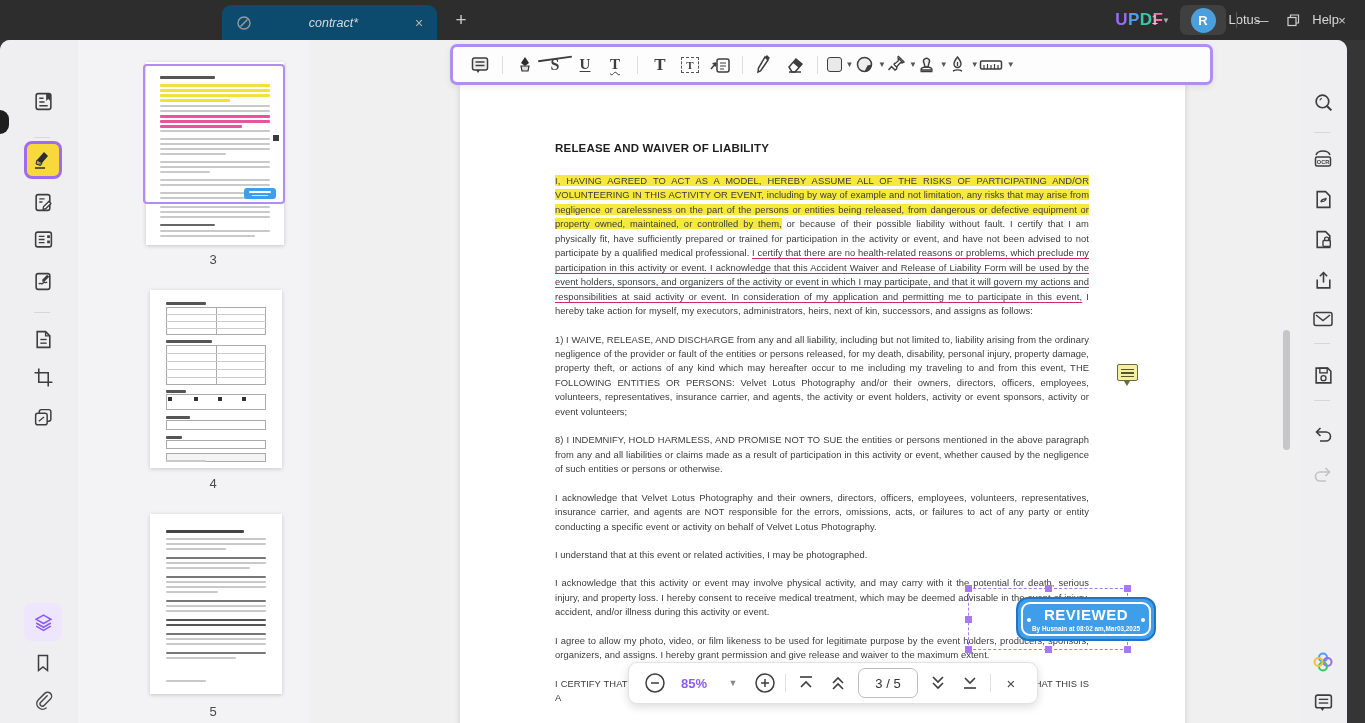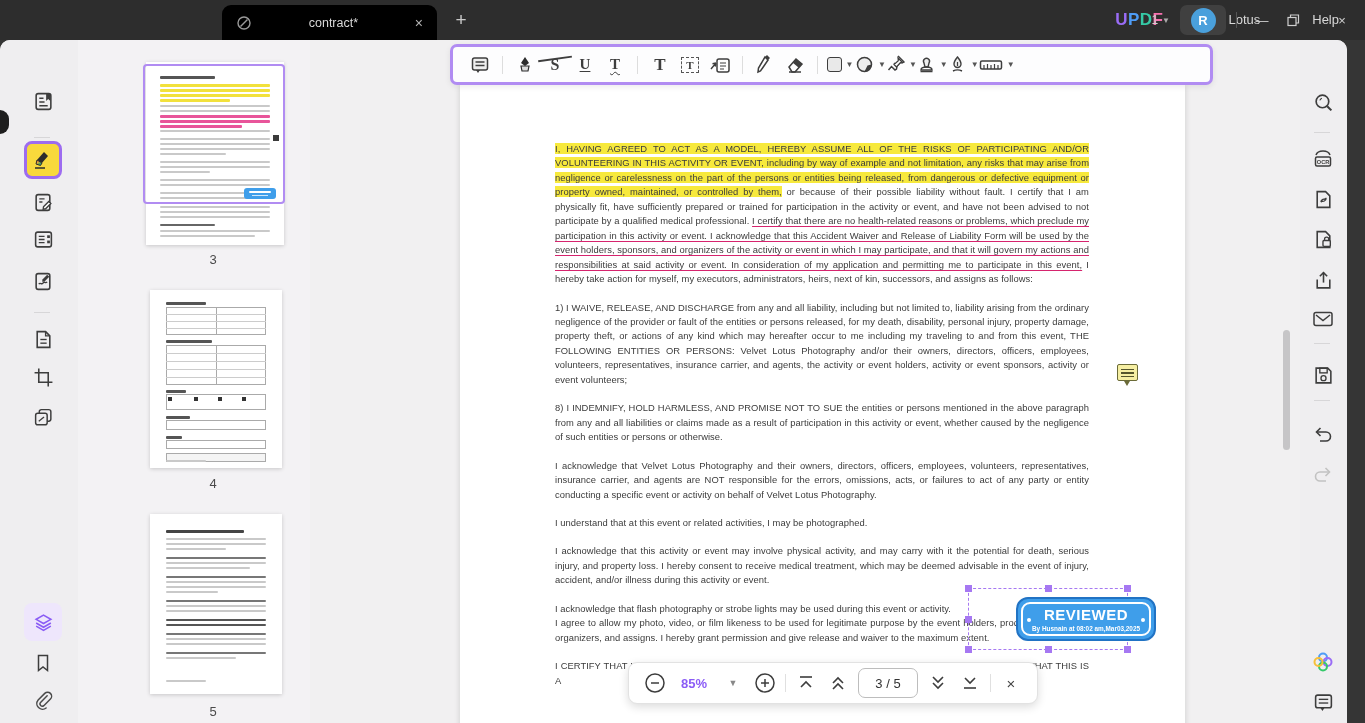--- a/index.html
+++ b/index.html
@@ -4,21 +4,21 @@
 <style>
   * { margin:0; padding:0; box-sizing:border-box; }
   html,body { width:1365px; height:723px; overflow:hidden; background:#353535; font-family:"Liberation Sans", sans-serif; }
 
   
   .titlebar { position:absolute; left:0; top:0; width:1365px; height:40px; background:#2d2d2d; display:flex; align-items:center;justify-content:flex-end; }
   .logo { font-size:17px; font-weight:bold; margin-left:20px; letter-spacing:.5px; }
   .logo span:nth-child(1){color:#9a6cf6}.logo span:nth-child(2){color:#4e9cf6}.logo span:nth-child(3){color:#35c9a6}.logo span:nth-child(4){color:#f66fae}
   .tb-sep { width:1px; height:16px; background:#555; margin:0 18px 0 20px; }
   .menu-item { color:#d8d8d8; font-size:13px; padding:0 26px; height:40px; line-height:40px; cursor:default; }
-  .tab { position:absolute; left:222px; top:5px; width:215px; height:35px; background:#000000; border-radius:9px 9px 0 0; display:flex; align-items:center; }
+  .tab { position:absolute; left:222px; top:5px; width:215px; height:35px; background:#0c4a6e; border-radius:9px 9px 0 0; display:flex; align-items:center;font-style:italic; }
   .tab-icon { margin-left:14px; width:16px; height:16px; }
   .tab-title { color:#d9d9d9; font-size:12.5px; flex:1; text-align:center; }
   .tab-close { color:#b5b5b5; font-size:14px; margin-right:14px; cursor:default; }
   .newtab { position:absolute; left:450px; top:9px; color:#c9c9c9; font-size:19px; width:22px; text-align:center; }
   .tb-right { position:absolute; right:8px; top:0; height:40px; display:flex; align-items:center; gap:10px; }
   .tab-count { color:#cfcfcf; font-size:12px; display:flex; align-items:center; gap:4px; }
   .tab-count .chev { font-size:8px; color:#aaa; }
   .avatar-box { background:#404040; border-radius:7px; width:46px; height:30px; display:flex; align-items:center; justify-content:center; }
   .avatar { width:25px; height:25px; border-radius:50%; background:#4aa0dc; color:#fff; font-size:13px; font-weight:bold; display:flex; align-items:center; justify-content:center; }
   .win-sep { width:1px; height:16px; background:#555; }
@@ -432,27 +432,27 @@
             <line x1="12" y1="9" x2="12" y2="13" stroke="#3e3e3e" stroke-width="1.2"></line>
             <line x1="15.5" y1="8" x2="15.5" y2="13" stroke="#3e3e3e" stroke-width="1.2"></line>
             <line x1="19" y1="9" x2="19" y2="13" stroke="#3e3e3e" stroke-width="1.2"></line>
           </svg>
           <span class="caret">▼</span>
       </div>
     </div>
 
     <div class="page">
       <div class="page-inner">
+        <div class="doc-title">RELEASE AND WAIVER OF LIABILITY</div>
         <div class="para"><span class="hl-y">I, HAVING AGREED TO ACT AS A MODEL, HEREBY ASSUME ALL OF THE RISKS OF PARTICIPATING AND/OR VOLUNTEERING IN THIS ACTIVITY OR EVENT, including by way of example and not limitation, any risks that may arise from negligence or carelessness on the part of the persons or entities being released, from dangerous or defective equipment or property owned, maintained, or controlled by them,</span><span> or because of their possible liability without fault. I certify that I am physically fit, have sufficiently prepared or trained for participation in the activity or event, and have not been advised to not participate by a qualified medical professional. </span><span class="ul-r">I certify that there are no health-related reasons or problems, which preclude my participation in this activity or event. I acknowledge that this Accident Waiver and Release of Liability Form will be used by the event holders, sponsors, and organizers of the activity or event in which I may participate, and that it will govern my actions and responsibilities at said activity or event. In consideration of my application and permitting me to participate in this event,</span><span> I hereby take action for myself, my executors, administrators, heirs, next of kin, successors, and assigns as follows:</span></div>
         <div class="para">1) I WAIVE, RELEASE, AND DISCHARGE from any and all liability, including but not limited to, liability arising from the ordinary negligence of the provider or fault of the entities or persons released, for my death, disability, personal injury, property damage, property theft, or actions of any kind which may hereafter occur to me including my traveling to and from this event, THE FOLLOWING ENTITIES OR PERSONS: Velvet Lotus Photography and/or their owners, directors, officers, employees, volunteers, representatives, insurance carrier, and agents, the activity or event holders, activity or event sponsors, activity or event volunteers;</div>
         <div class="para">8) I INDEMNIFY, HOLD HARMLESS, AND PROMISE NOT TO SUE the entities or persons mentioned in the above paragraph from any and all liabilities or claims made as a result of participation in this activity or event, whether caused by the negligence of such entities or persons or otherwise.</div>
         <div class="para">I acknowledge that Velvet Lotus Photography and their owners, directors, officers, employees, volunteers, representatives, insurance carrier, and agents are NOT responsible for the errors, omissions, acts, or failures to act of any party or entity conducting a specific event or activity on behalf of Velvet Lotus Photography.</div>
         <div class="para">I understand that at this event or related activities, I may be photographed.</div>
         <div class="para">I acknowledge that this activity or event may involve physical activity, and may carry with it the potential for death, serious injury, and property loss. I hereby consent to receive medical treatment, which may be deemed advisable in the event of injury, accident, and/or illness during this activity or event.</div>
-        <div class="para nogap">I acknowledge that flash photography or strobe lights may be used during this event or activity.</div>
         <div class="para">I agree to allow my photo, video, or film likeness to be used for legitimate purpose by the event holders, producers, sponsors, organizers, and assigns. I hereby grant permission and give release and waiver to the maximum extent.</div>
         <div class="para caps">I CERTIFY THAT I HAVE READ THIS DOCUMENT AND I FULLY UNDERSTAND ITS CONTENT. I AM AWARE THAT THIS IS A</div>
       </div>
     </div>
 
     <div class="note-anno">
       <div class="note-body">
           <i style="top:3.5px"></i>
           <i style="top:7px"></i>
           <i style="top:10.5px"></i>

